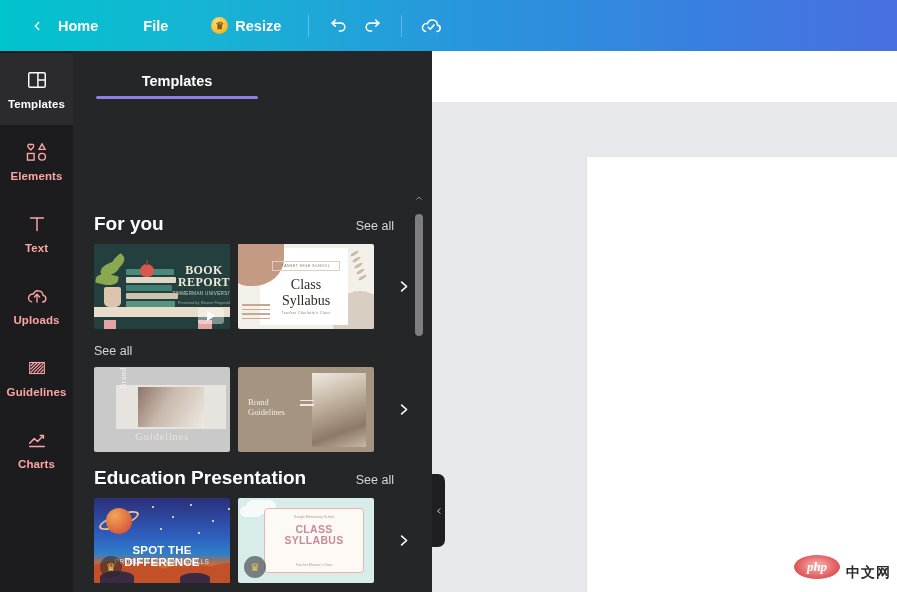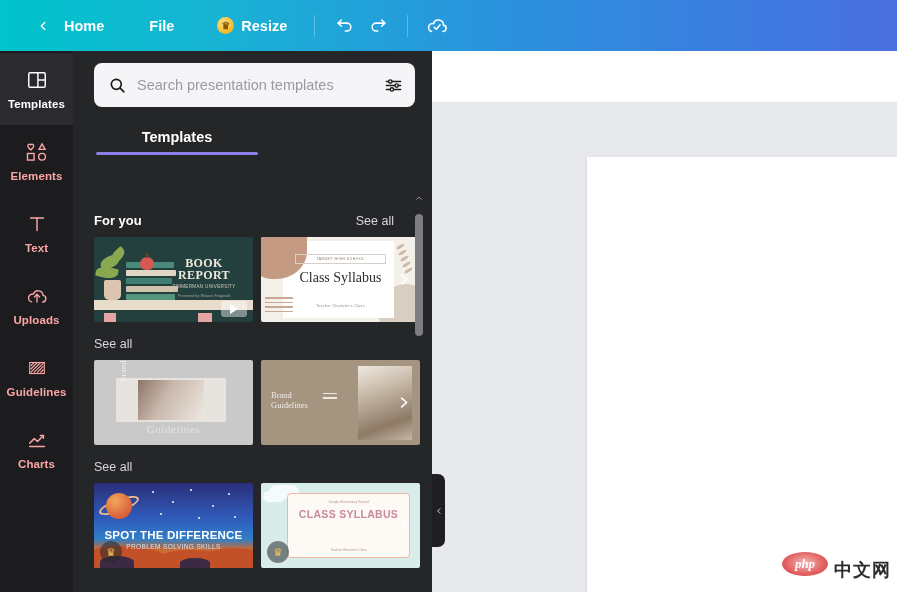--- a/index.html
+++ b/index.html
@@ -8,21 +8,21 @@
     overflow: hidden;
     font-family: "Liberation Sans", sans-serif;
     background: #e9eaee;
   }
   #app { position: relative; width: 897px; height: 592px; overflow: hidden; }
 
   
   .topbar {
     position: absolute; left: 0; top: 0; width: 897px; height: 51px;
     background: linear-gradient(90deg, #00c4cc 0%, #16b5d4 22%, #2a93dd 55%, #3d7ae0 85%, #4a6fe0 100%);
-    display: flex; align-items: center; padding-left: 28px; gap: 0px;
+    display: flex; align-items: center; padding-left: 22px; gap: 0px;
   }
   .tb-back {
     width: 30px; height: 30px; display: flex; align-items: center; justify-content: center;
     color: #ffffff; cursor: pointer;
   }
   .tb-item {
     height: 30px; display: flex; align-items: center; gap: 7px;
     padding: 0 15px; color: #ffffff; font-size: 14.5px; font-weight: bold;
     cursor: pointer; white-space: nowrap;
   }
@@ -85,25 +85,25 @@
     content: ''; position: absolute; left: 2px; right: 2px; bottom: 0;
     height: 3px; background: #8b7fe8; border-radius: 2px;
   }
 
   .scrollarea { position: absolute; top: 147px; left: 0; right: 0; bottom: 0; overflow: hidden; }
   .section { padding: 15px 0 0 21px; }
   .sec-head {
     display: flex; align-items: baseline; justify-content: space-between;
     padding-right: 38px; margin-bottom: 9px;
   }
-  .sec-title { font-size: 13px; font-weight: bold; color: #ffffff; }
+  .sec-title { font-size: 19px; font-weight: bold; color: #ffffff; }
   .sec-seeall { font-size: 12.5px; font-weight: normal; color: #d6d6db; cursor: pointer; }
   .row { display: flex; gap: 8px; position: relative; }
   .thumb {
-    width: 159px; height: 85px; border-radius: 2px; overflow: hidden;
+    width: 136px; height: 85px; border-radius: 2px; overflow: hidden;
     position: relative; cursor: pointer; flex: 0 0 auto; background: #444;
   }
   .carousel-arrow {
     position: absolute; right: 16px; top: 50%; transform: translateY(-50%);
     width: 26px; height: 44px; display: flex; align-items: center; justify-content: center;
     color: #ffffff; cursor: pointer; z-index: 6;
     text-shadow: 0 0 4px rgba(0,0,0,.7);
   }
   .badge-crown {
     position: absolute; left: 6px; bottom: 5px; width: 22px; height: 22px; border-radius: 50%;
@@ -204,21 +204,21 @@
   .watermark {
     position: absolute; right: 6px; bottom: 10px; display: flex; align-items: center; gap: 6px; z-index: 10;
   }
   .wm-php {
     width: 46px; height: 24px; border-radius: 50%;
     background: radial-gradient(ellipse at 50% 45%, #f6b6b6 0%, #e25f5f 60%, #d14343 100%);
     display: flex; align-items: center; justify-content: center;
     color: #ffffff; font-size: 13px; font-style: italic; font-weight: bold;
     font-family: "Liberation Serif", serif;
   }
-  .wm-cn { font-size: 18px; font-weight: bold; color: #2b2b2b; letter-spacing: 1px; margin-top: 12px; }
+  .wm-cn { font-size: 14px; font-weight: bold; color: #2b2b2b; letter-spacing: 1px; margin-top: 12px; }
 </style>
 </head>
 <body>
 
 <div id="app">
 
   <div class="topbar">
     <div class="tb-back">
       <svg width="14" height="14" viewBox="0 0 24 24" fill="none" stroke="currentColor" stroke-width="2.4" stroke-linecap="round" stroke-linejoin="round">
           <polyline points="15 18 9 12 15 6"></polyline>
@@ -325,41 +325,20 @@
             <line x1="4" y1="19" x2="20" y2="19"></line>
           </svg>
       </span>
       <span class="side-label">Charts</span>
     </div>
 
   </div>
 
   <div class="panel">
 
-    <div class="searchwrap">
-      <div class="searchbox">
-        <span class="s-ico">
-          <svg width="19" height="19" viewBox="0 0 24 24" fill="none" stroke="currentColor" stroke-width="2.1" stroke-linecap="round">
-              <circle cx="10.5" cy="10.5" r="6.3"></circle>
-              <line x1="15.4" y1="15.4" x2="20" y2="20"></line>
-            </svg>
-        </span>
-        <input class="search-input" type="text" placeholder="Search presentation templates" style="">
-        <span class="s-ico">
-          <svg width="19" height="19" viewBox="0 0 24 24" fill="none" stroke="currentColor" stroke-width="1.8" stroke-linecap="round">
-              <line x1="3" y1="7" x2="21" y2="7"></line>
-              <line x1="3" y1="12" x2="21" y2="12"></line>
-              <line x1="3" y1="17" x2="21" y2="17"></line>
-              <circle cx="8" cy="7" r="2.1" fill="#f5f5f7"></circle>
-              <circle cx="16" cy="12" r="2.1" fill="#f5f5f7"></circle>
-              <circle cx="10" cy="17" r="2.1" fill="#f5f5f7"></circle>
-            </svg>
-        </span>
-      </div>
-    </div>
 
     <div class="tabs">
       <div class="tab active">
         <span>Templates</span>
       </div>
     </div>
 
     <div class="scrollarea">
 
       <div class="section">
@@ -449,20 +428,21 @@
           <div class="carousel-arrow">
             <svg width="15" height="15" viewBox="0 0 24 24" fill="none" stroke="currentColor" stroke-width="2.6" stroke-linecap="round" stroke-linejoin="round">
                 <polyline points="9 5 17 12 9 19"></polyline>
               </svg>
           </div>
         </div>
       </div>
 
       <div class="section">
         <div class="sec-head">
+          <span class="sec-title">Education Presentation</span>
           <span class="sec-seeall">See all</span>
         </div>
         <div class="row">
 
           <div class="thumb tn-space">
             <div class="star" style="left:58px;top:8px;"></div>
             <div class="star" style="left:78px;top:18px;"></div>
             <div class="star" style="left:96px;top:6px;"></div>
             <div class="star" style="left:118px;top:22px;"></div>
             <div class="star" style="left:134px;top:10px;"></div>

